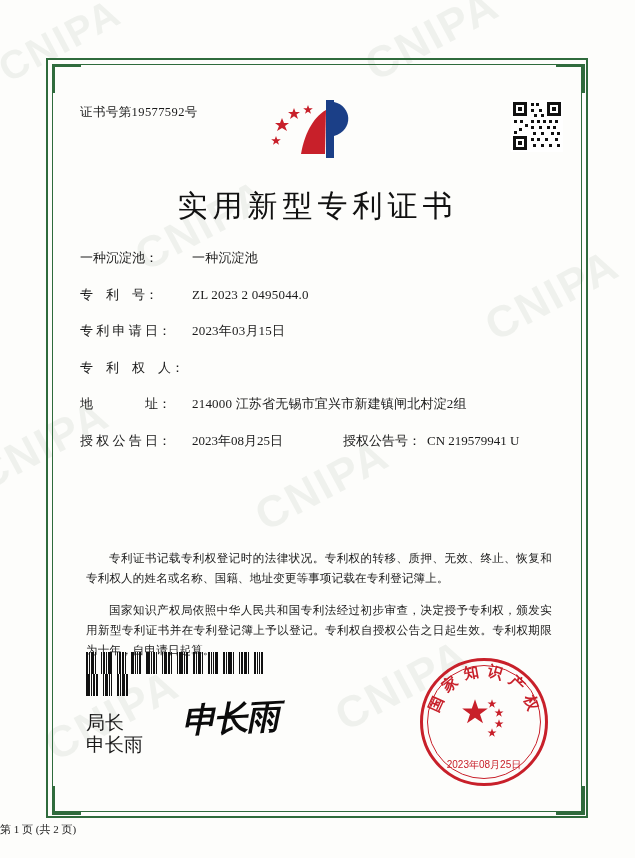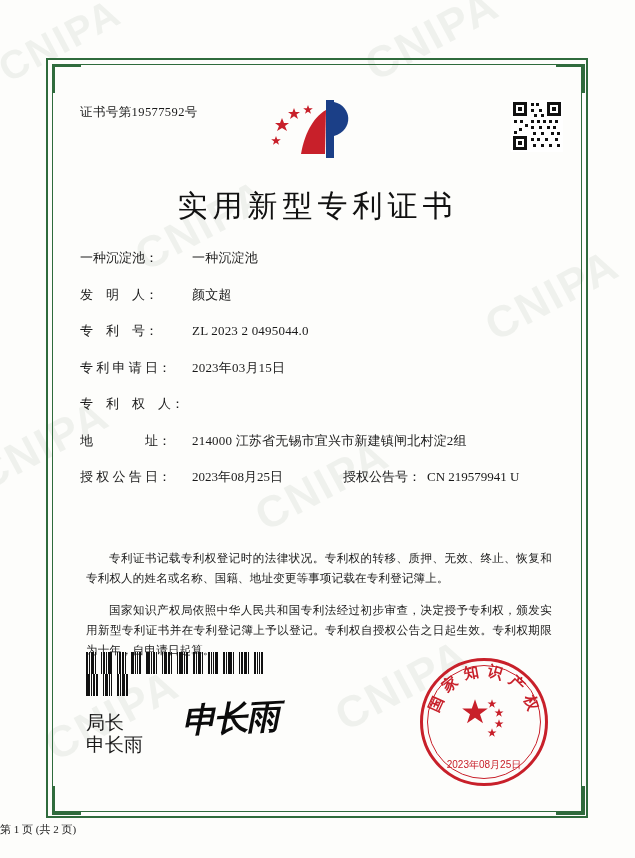--- a/index.html
+++ b/index.html
@@ -316,24 +316,20 @@
   </div>
 
   <div class="title">实用新型专利证书</div>
 
   <div class="fields">
     <div class="row">
       <span class="lbl">一种沉淀池：</span>
       <span class="val">一种沉淀池</span>
     </div>
     <div class="row">
-      <span class="lbl">发　明　人：</span>
-      <span class="val">颜文超</span>
-    </div>
-    <div class="row">
       <span class="lbl">专　利　号：</span>
       <span class="val">ZL 2023 2 0495044.0</span>
     </div>
     <div class="row">
       <span class="lbl">专 利 申 请 日：</span>
       <span class="val">2023年03月15日</span>
     </div>
     <div class="row">
       <span class="lbl">专　利　权　人：</span>
     </div>

